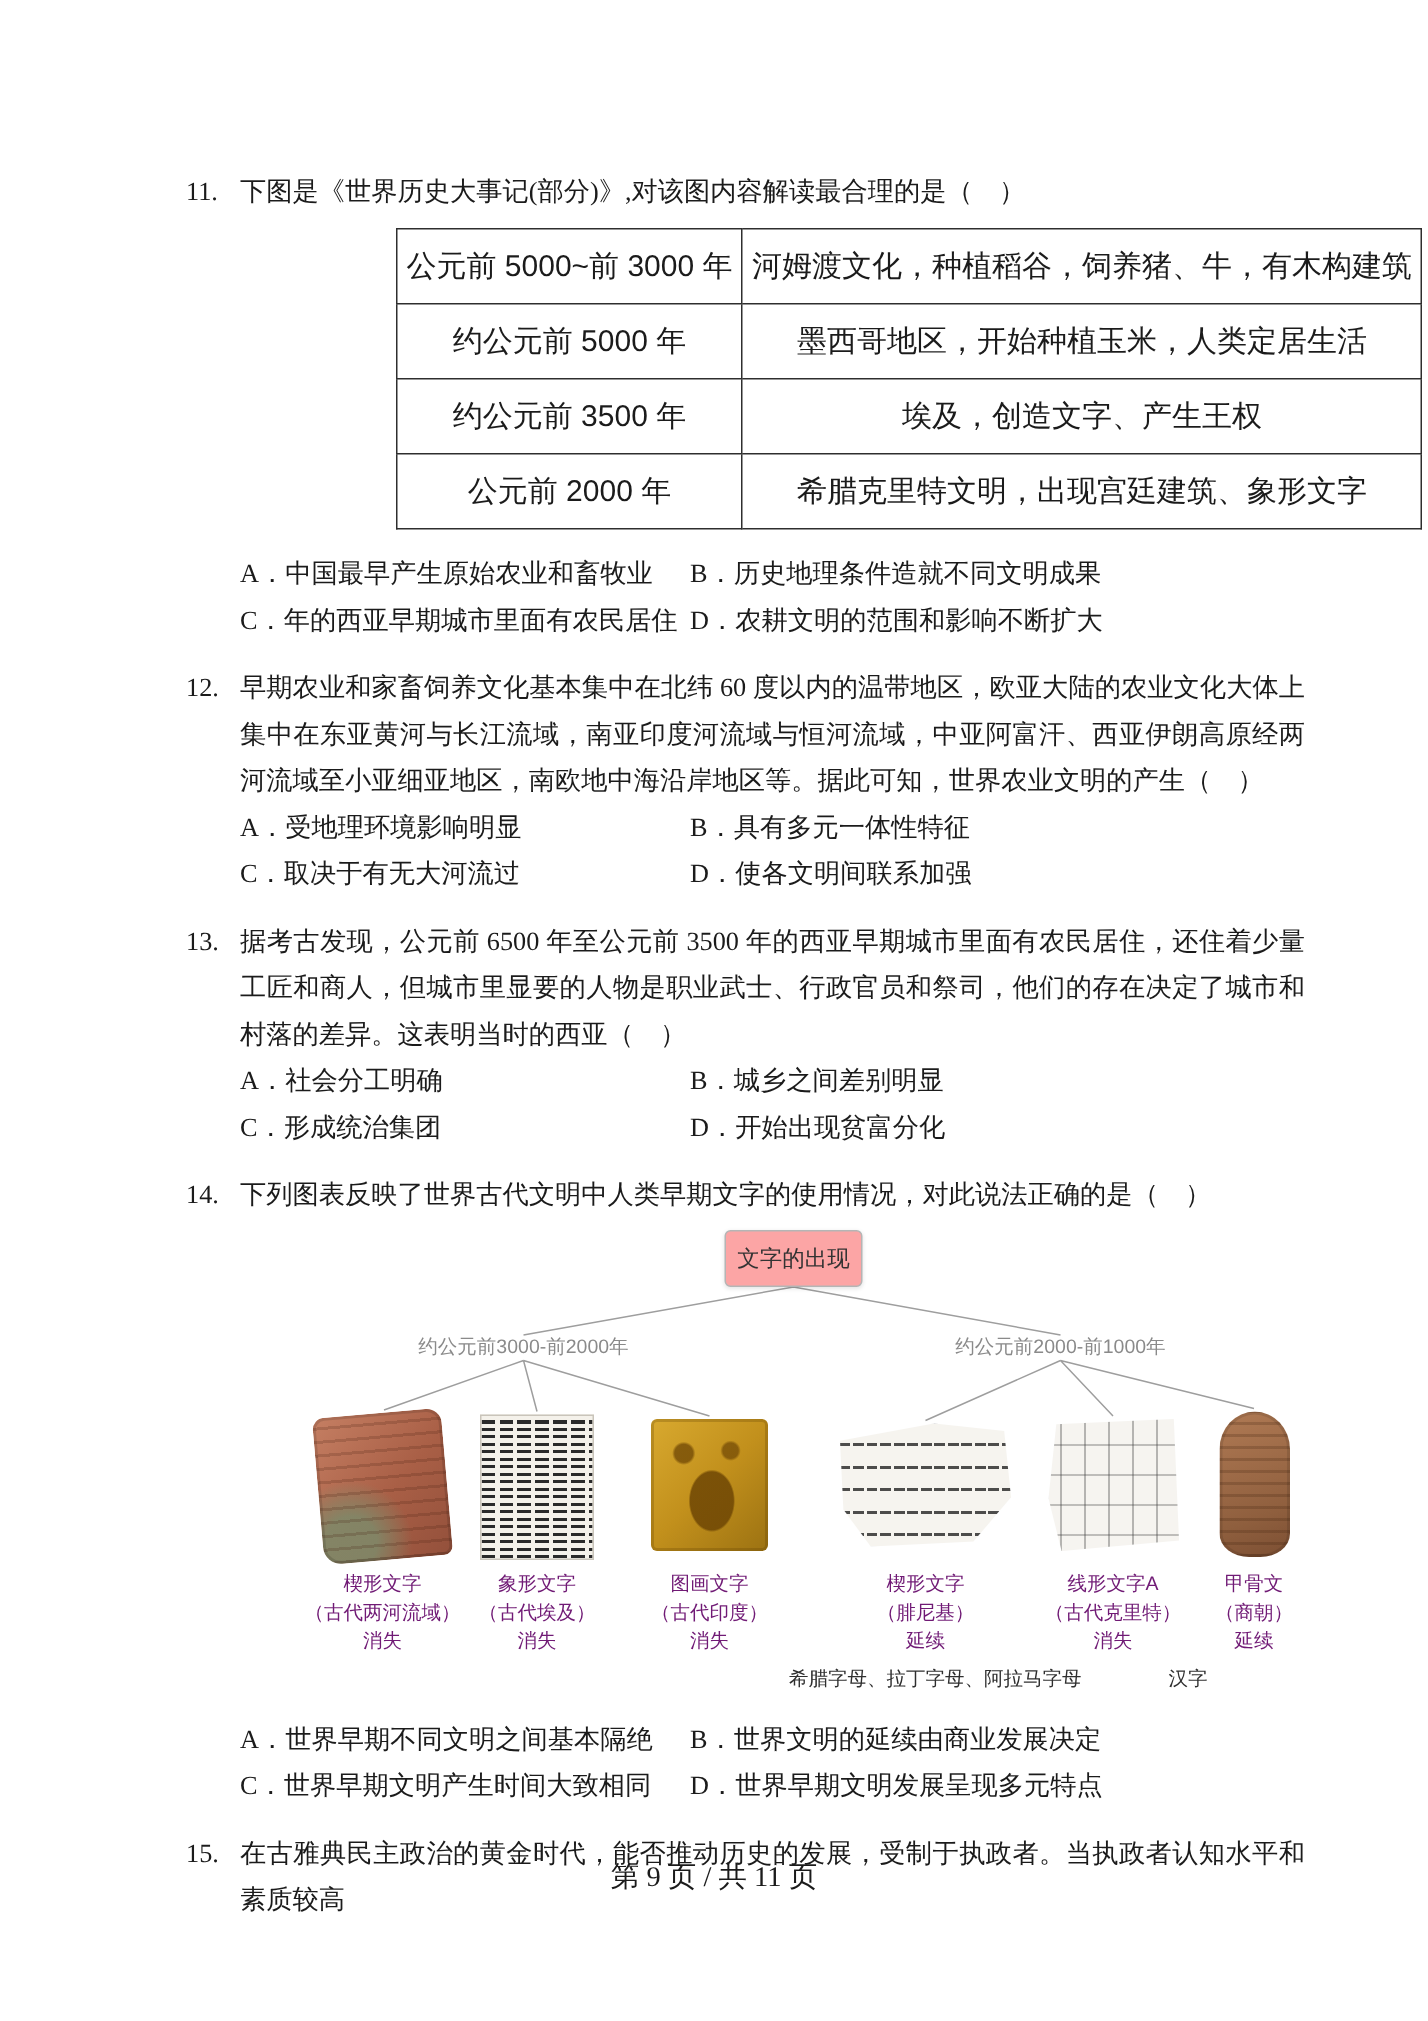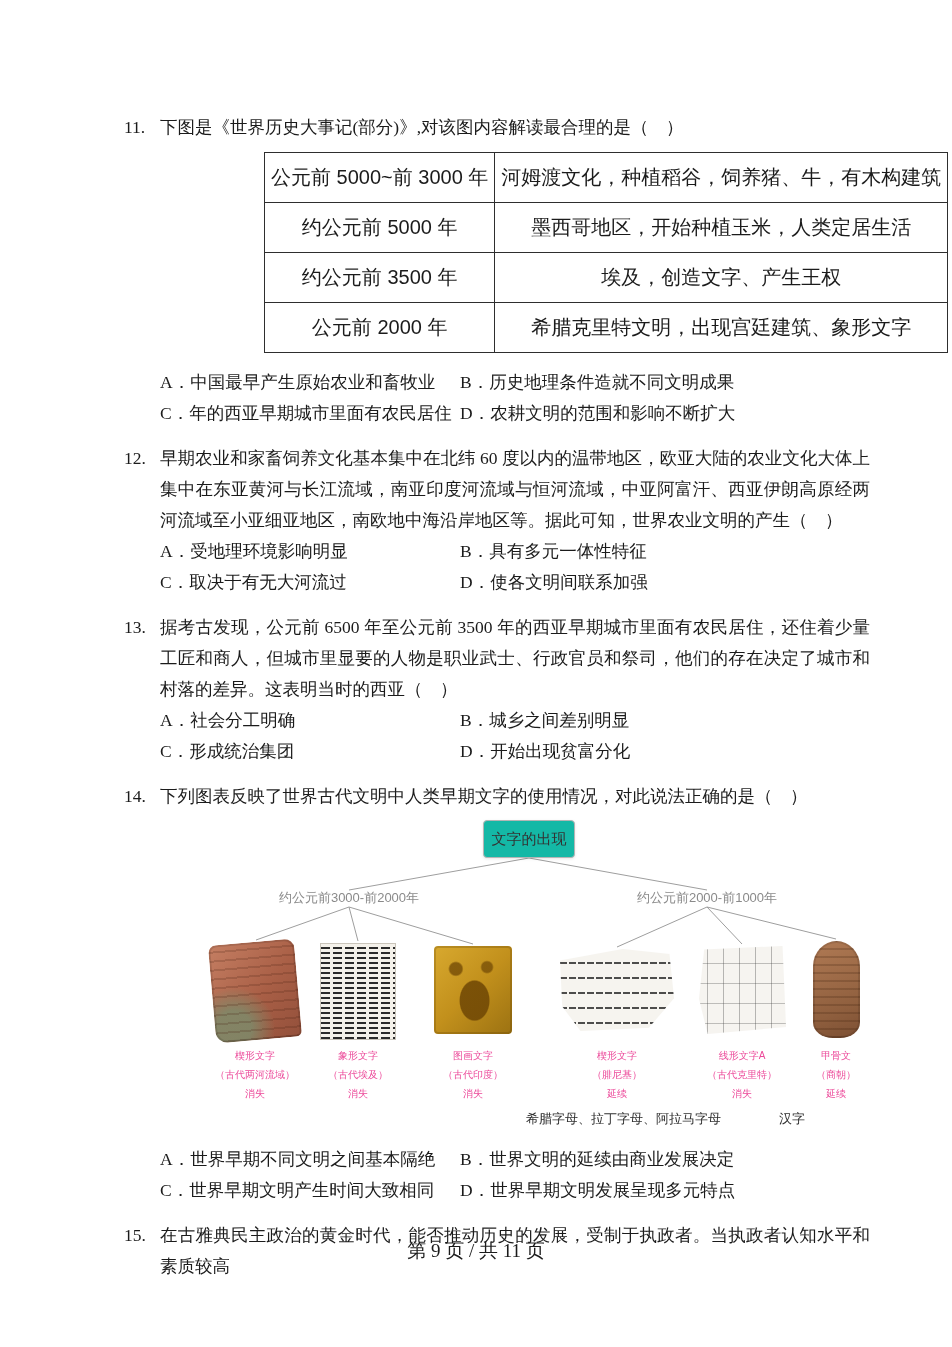--- a/index.html
+++ b/index.html
@@ -31,21 +31,21 @@
   .t-event { width:356px; }
 
   
   .diagram {
     position:relative; width:785px; height:320px; margin:4px 0 8px 0;
     font-family:"Liberation Sans","DejaVu Sans",sans-serif;
   }
   .connectors { position:absolute; left:0; top:0; }
   .root-box {
     position:absolute; left:359px; top:4px; width:92px; height:38px;
-    border:1px solid #b5b5b5; border-radius:4px; background:#14b8a6;
+    border:1px solid #b5b5b5; border-radius:4px; background:#fca5a5;
     display:flex; align-items:center; justify-content:center;
     font-size:15px; color:#333; box-shadow:0 1px 3px rgba(0,0,0,.10);font-family:Liberation Serif, serif;
   }
   .period { position:absolute; top:74px; width:200px; text-align:center; font-size:13px; color:#8a8a8a; line-height:16px; }
   .period-left  { left:125px; }
   .period-right { left:483px; }
 
   .art { position:absolute; }
   .art-cuneiform {
     left:88px; top:126px; width:86px; height:98px;
@@ -93,21 +93,21 @@
   }
   .art-oracle {
     left:689px; top:125px; width:47px; height:97px;
     background:
       repeating-linear-gradient(0deg, rgba(60,30,10,.22) 0 2px, transparent 2px 8px),
       linear-gradient(160deg,#b07a54,#8f5f3e 70%,#7c4f33);
     border-radius:50% 50% 42% 42% / 26% 26% 16% 16%;
     box-shadow:inset 0 0 0 2px rgba(0,0,0,.10);
   }
 
-  .item-label { position:absolute; top:230px; width:150px; text-align:center; font-size:10px; line-height:19px; color:#ec4899; }
+  .item-label { position:absolute; top:230px; width:150px; text-align:center; font-size:13px; line-height:19px; color:#701a75; }
   .il-0 { left:56px; }  .il-1 { left:159px; } .il-2 { left:274px; }
   .il-3 { left:418px; } .il-4 { left:543px; } .il-5 { left:637px; }
 
   .note { position:absolute; top:294px; font-size:13px; color:#2f2f2f; }
   .note-alpha  { left:402px; width:300px; }
   .note-oracle { left:655px; width:120px; }
 
   
   .footer { position:absolute; left:0; top:1238px; width:952px; text-align:center; font-size:19px; color:#1b1b1b; }
 </style>

